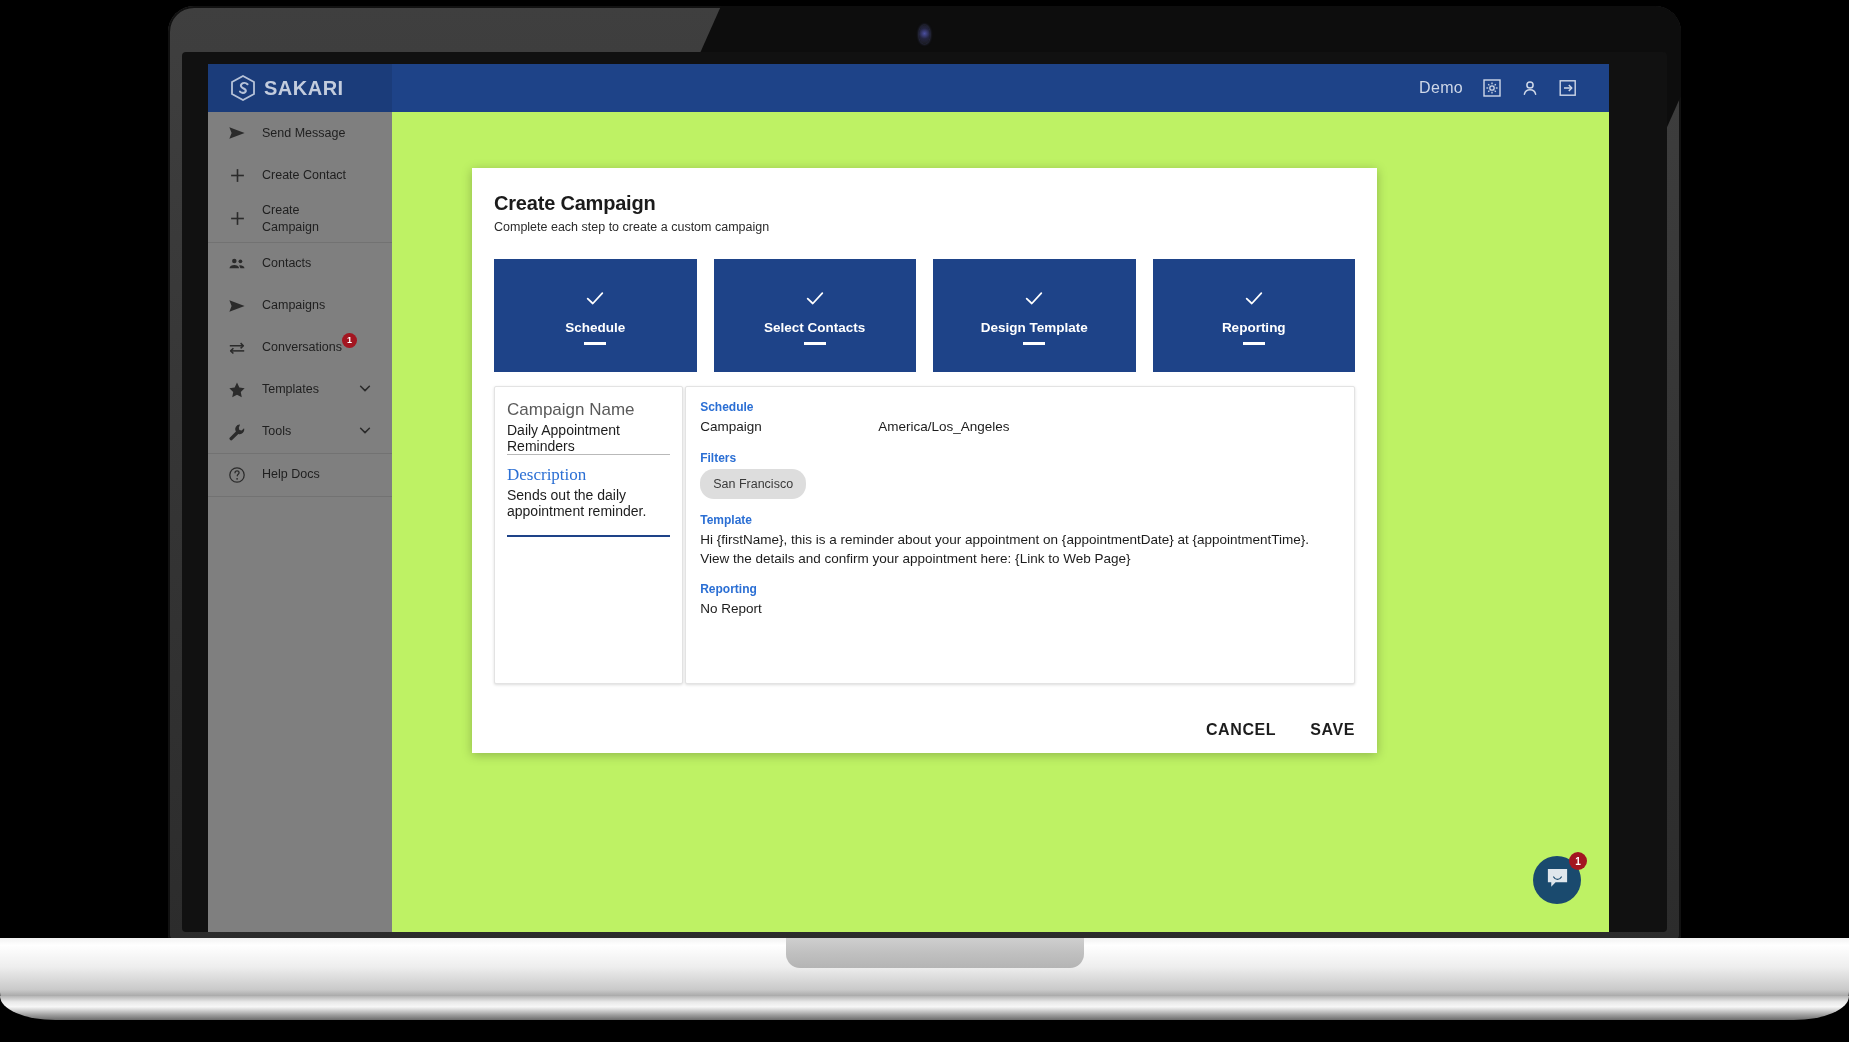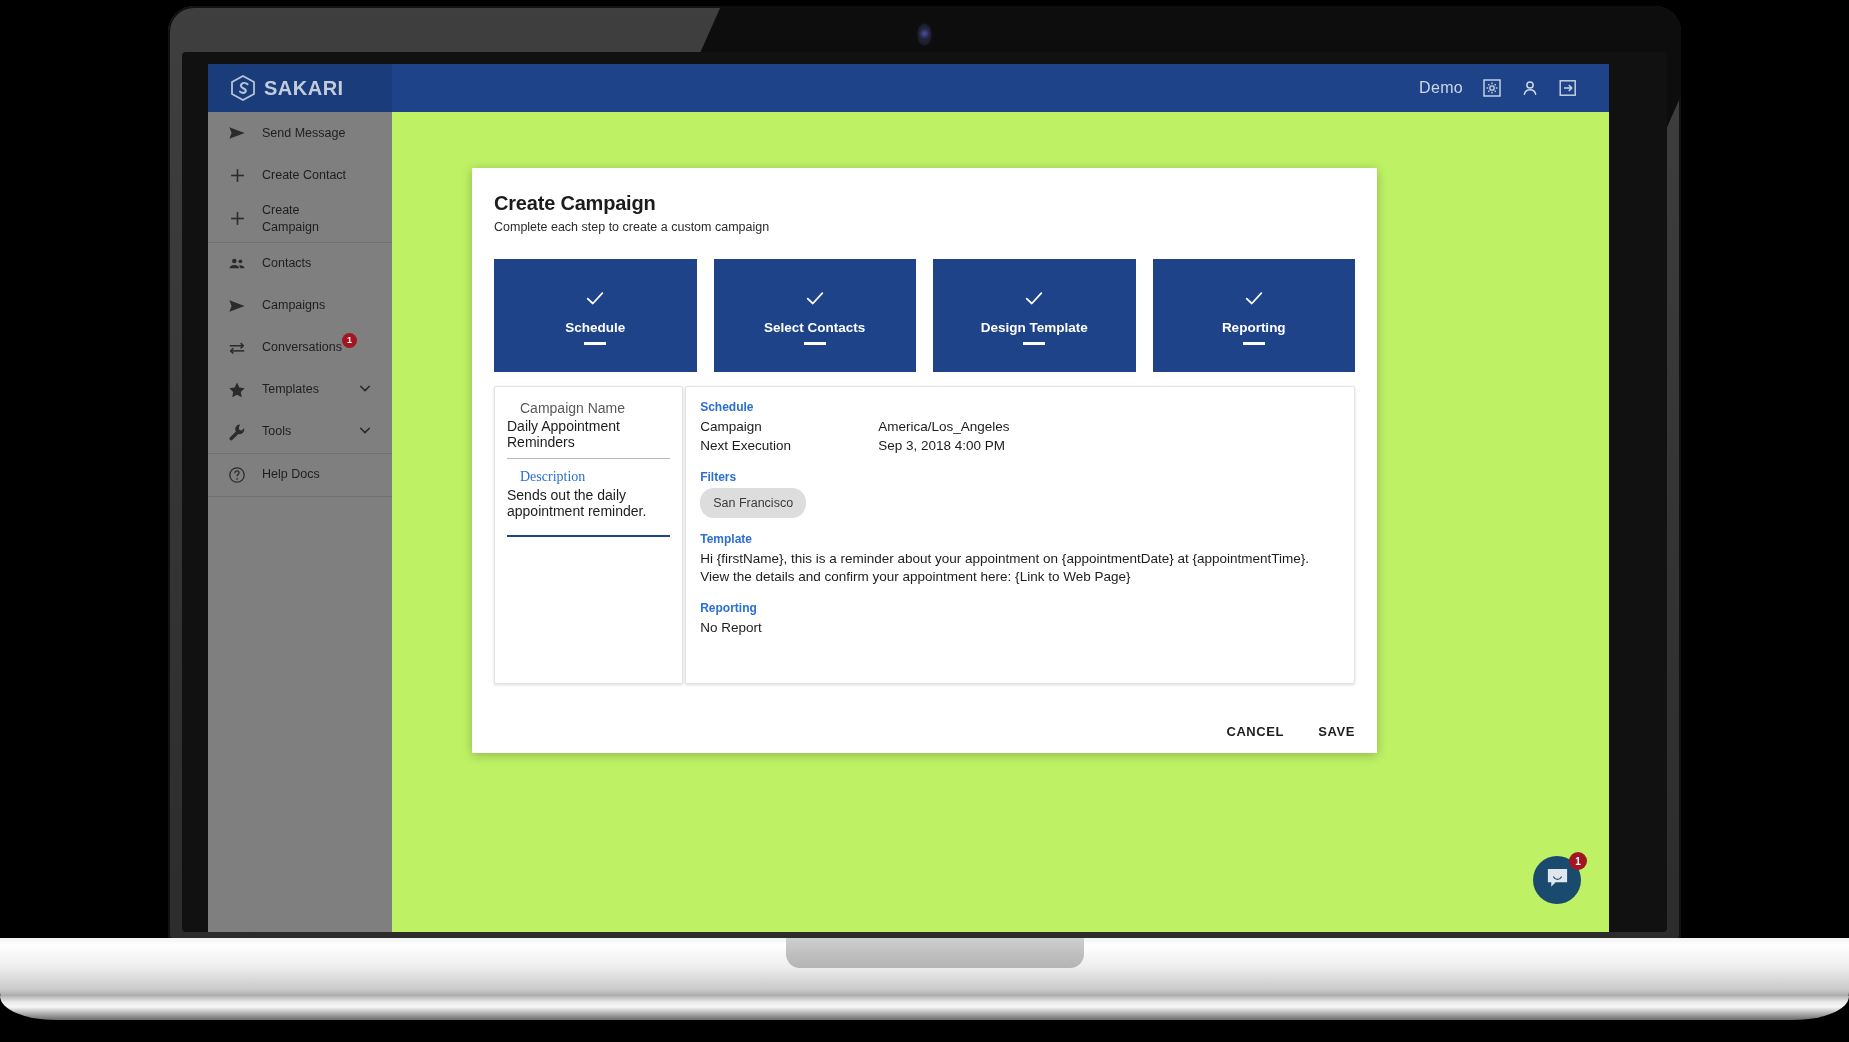--- a/index.html
+++ b/index.html
@@ -198,24 +198,24 @@
   .panel {
     background: #fff;
     border: 1px solid #e3e3e3;
     border-radius: 2px;
     box-shadow: 0 1px 3px rgba(0,0,0,.14);
   }
   #panel-left { width: 292px; height: 298px; padding: 13px 12px 0 12px; }
   #panel-right { flex: 1 1 auto; height: 298px; padding: 13px 14px 0 14px; }
 
   .field { margin-bottom: 10px; }
-  .field-label { font-size: 14px; color: #5a5a5a; margin-bottom: 2px; margin-left: 13px; }
+  .field-label { font-size: 17px; color: #5a5a5a; margin-bottom: 2px; }
   .field-label.focused { color: #2b6fd4; font-family: Liberation Serif, serif; }
   .field-value {
-    font-size: 14px; color: #1c1c1c; padding-bottom: 8px;
+    font-size: 14px; color: #1c1c1c; padding-bottom: 0;
     border-bottom: 1px solid #b9b9b9;
     outline: none; min-height: 22px;
   }
   .field-value.multiline {
     min-height: 50px; border-bottom: 2px solid #1e4388;
   }
 
   .sec-title {
     font-size: 12px; color: #2b6fd4; font-weight: bold; margin-bottom: 4px;
   }
@@ -232,21 +232,21 @@
   .body-text { font-size: 13.5px; color: #1c1c1c; line-height: 1.38; }
 
   
   #modal-actions {
     position: absolute; right: 22px; bottom: 14px;
     display: flex; gap: 34px; align-items: center;
   }
   .txt-btn {
     background: none; border: none; cursor: pointer;
     font-family: "Liberation Sans", sans-serif;
-    font-size: 13px; font-weight: bold; letter-spacing: .6px;
+    font-size: 16px; font-weight: bold; letter-spacing: .6px;
     color: #1d1d1d;
   }
 
   
   #chat-launcher {
     position: absolute; right: 28px; bottom: 28px;
     width: 48px; height: 48px; border-radius: 50%;
     background: #1a4a6e;
     display: flex; align-items: center; justify-content: center;
     cursor: pointer;
@@ -481,24 +481,20 @@
         </div>
 
         <div class="panel" id="panel-right">
 
           <div class="sec">
             <div class="sec-title">Schedule</div>
             <div class="kv-row">
               <span class="kv-key">Campaign</span>
               <span class="kv-val">America/Los_Angeles</span>
             </div>
-            <div class="kv-row">
-              <span class="kv-key">Next Execution</span>
-              <span class="kv-val">Sep 3, 2018 4:00 PM</span>
-            </div>
           </div>
 
           <div class="sec">
             <div class="sec-title">Filters</div>
             <span class="chip">San Francisco</span>
           </div>
 
           <div class="sec">
             <div class="sec-title">Template</div>
             <div class="body-text">Hi {firstName}, this is a reminder about your appointment on {appointmentDate} at {appointmentTime}. View the details and confirm your appointment here: {Link to Web Page}</div>

